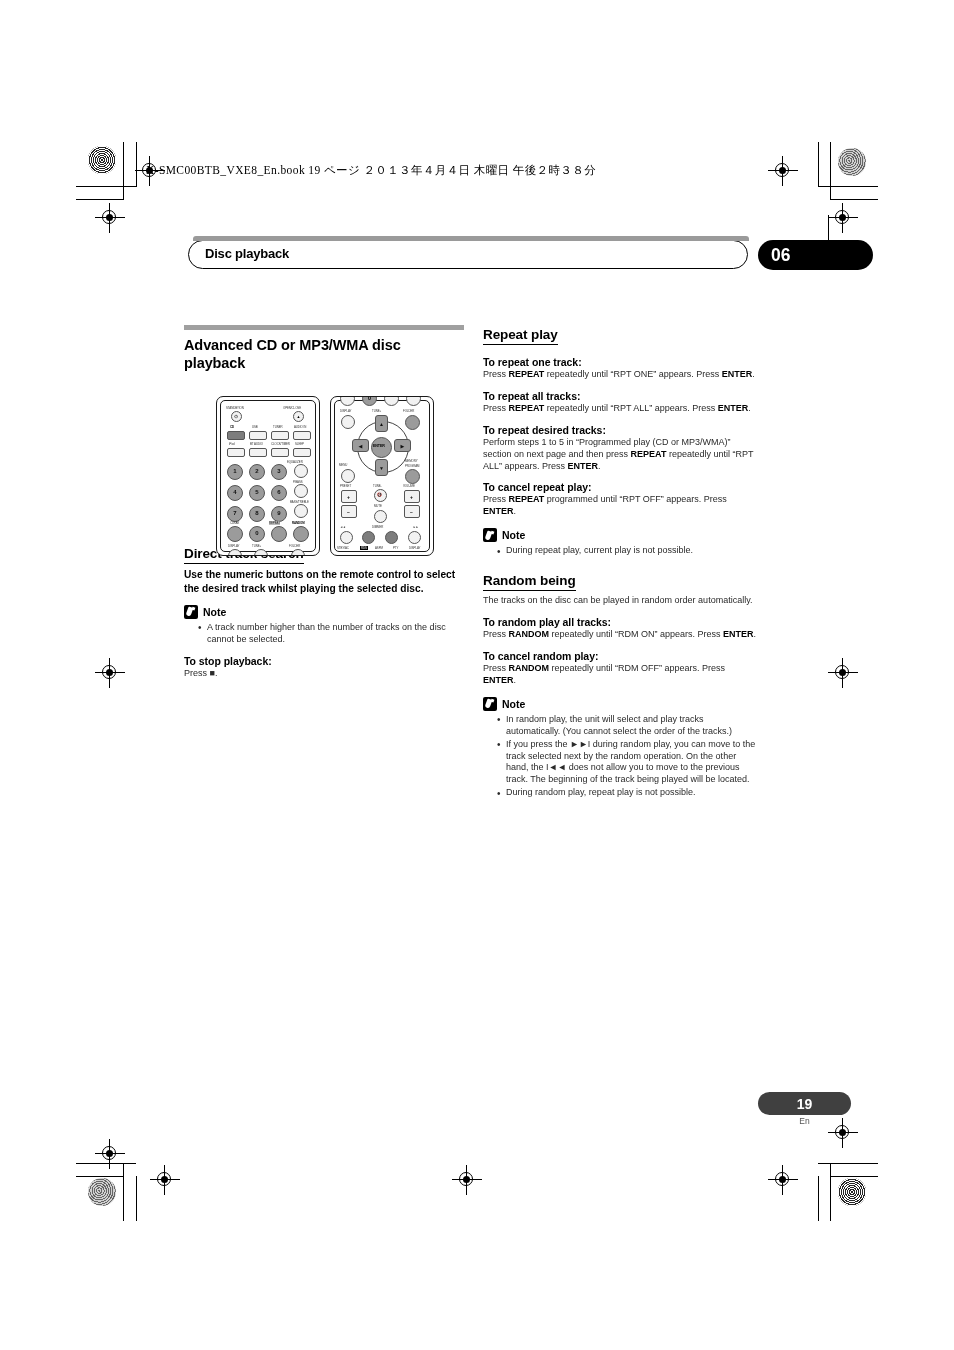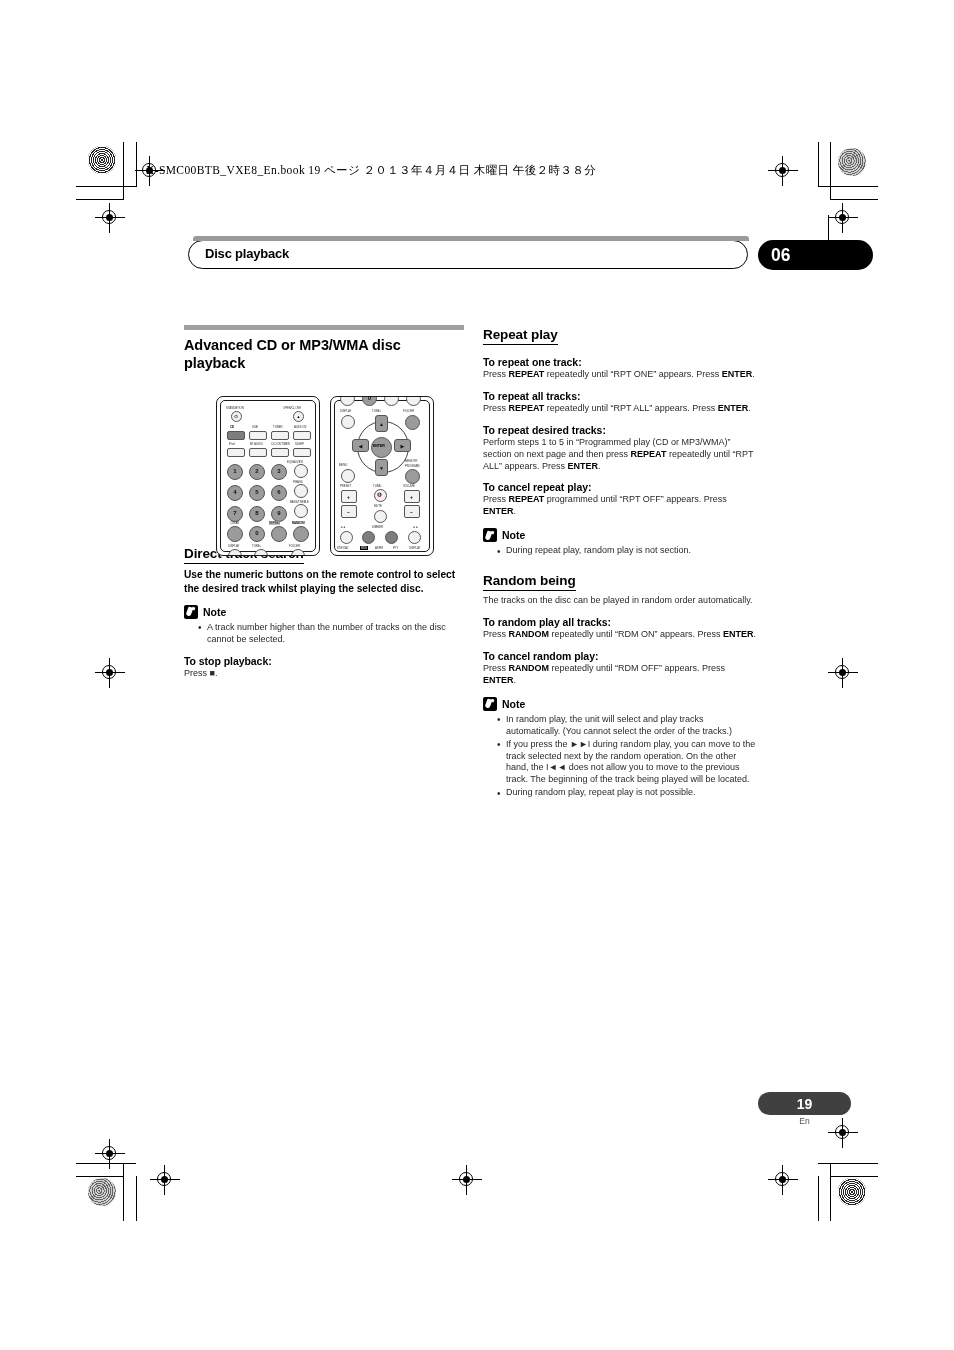--- a/index.html
+++ b/index.html
@@ -626,21 +626,21 @@
   <p class="body"><span>Perform steps 1 to 5 in “Programmed play (CD or MP3/WMA)” section on next page and then press </span><span class="b">REPEAT</span><span> repeatedly until “RPT ALL” appears. Press </span><span class="b">ENTER</span><span>.</span></p>
 
   <h3 class="minor">To cancel repeat play:</h3>
   <p class="body"><span>Press </span><span class="b">REPEAT</span><span> programmed until “RPT OFF” appears. Press </span><span class="b">ENTER</span><span>.</span></p>
 
   <div class="note-head">
     <span class="note-icon"></span>
     <span class="note-label">Note</span>
   </div>
   <ul class="bullets">
-    <li>During repeat play, random play is not section.</li>
+    <li>During repeat play, current play is not possible.</li>
   </ul>
 
   <div class="subwrap" style="margin-top:14px;">
     <h2 class="sub">Random being</h2>
   </div>
   <p class="body">The tracks on the disc can be played in random order automatically.</p>
 
   <h3 class="minor">To random play all tracks:</h3>
   <p class="body"><span>Press </span><span class="b">RANDOM</span><span> repeatedly until “RDM ON” appears. Press </span><span class="b">ENTER</span><span>.</span></p>
 

